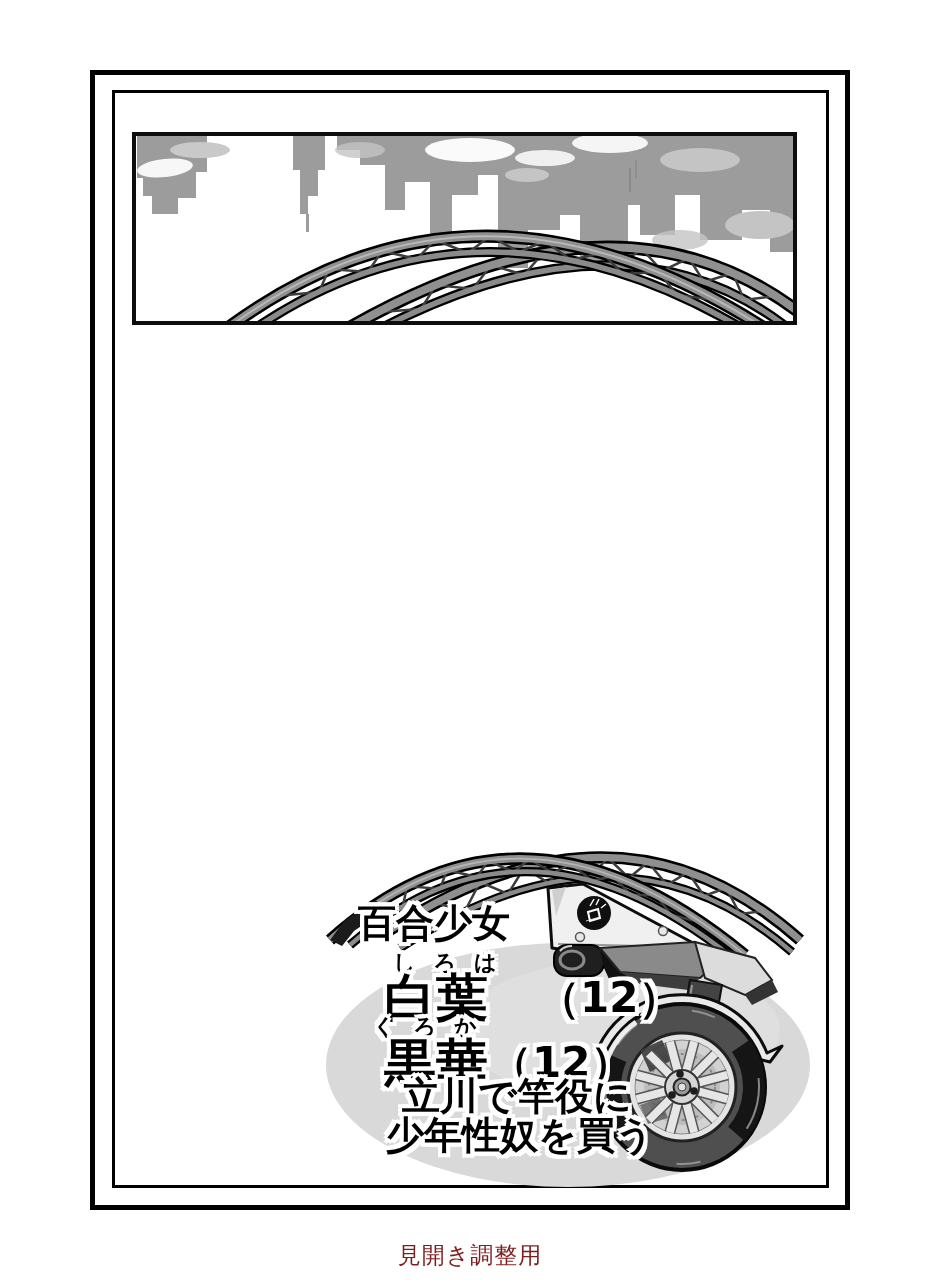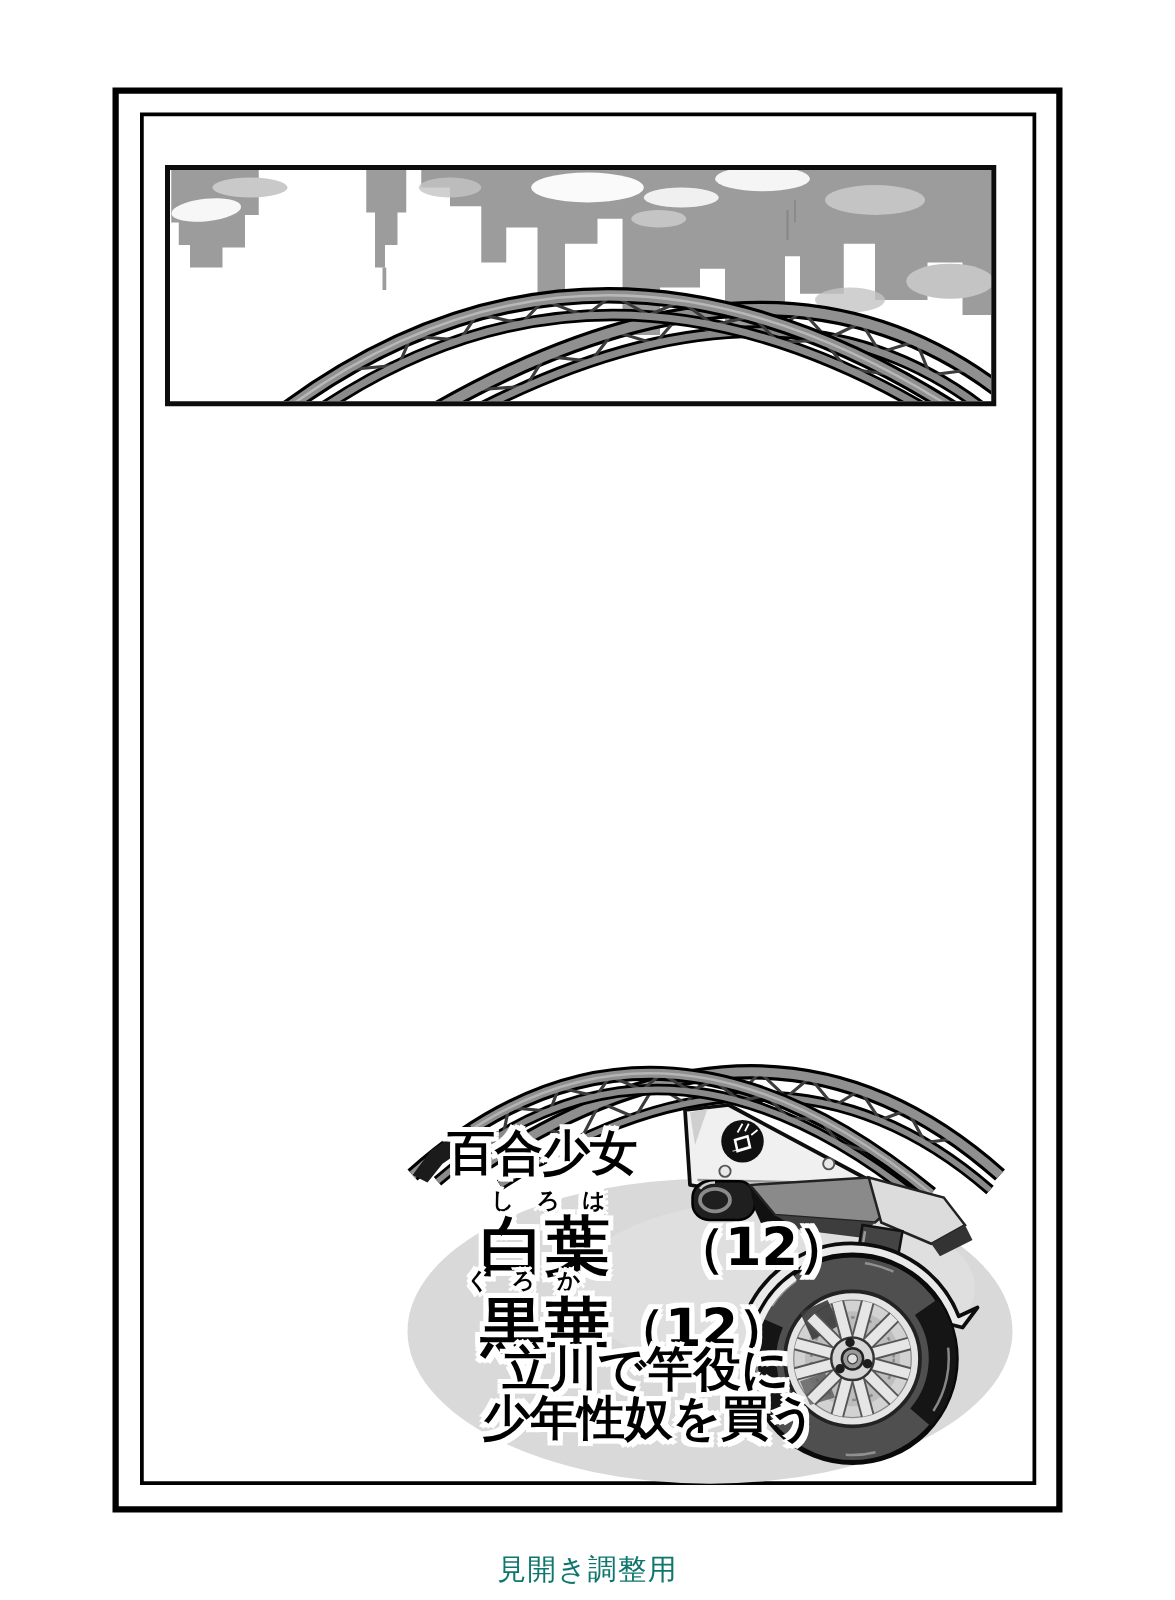--- a/index.html
+++ b/index.html
@@ -36,34 +36,34 @@
     position:absolute;z-index:5;color:#000;line-height:1;white-space:nowrap;
     text-shadow:
       -4px -4px 0 #fff, 4px -4px 0 #fff, -4px 4px 0 #fff, 4px 4px 0 #fff,
       -4px 0 0 #fff, 4px 0 0 #fff, 0 -4px 0 #fff, 0 4px 0 #fff,
       -2px -3px 0 #fff, 2px -3px 0 #fff, -2px 3px 0 #fff, 2px 3px 0 #fff,
       -3px 0 0 #fff, 3px 0 0 #fff;
   }
   .serif-bold{font-family:"Liberation Serif","DejaVu Serif",serif;font-weight:700;}
   .pop-bold{font-family:"DejaVu Sans","Liberation Sans",sans-serif;font-weight:700;}
   #series-title{left:358px;top:904px;font-size:38px;}
-  .furigana{font-size:18px;letter-spacing:18px;}
+  .furigana{font-size:22px;letter-spacing:18px;}
   #furigana-1{left:393px;top:952px;}
   #furigana-2{left:373px;top:1016px;text-align:center;}
   .name-row{display:flex;align-items:center;}
   .name-row .char-name{font-size:52px;}
   .name-row .char-age{font-size:42px;margin-left:2px;}
   #name-row-1{left:384px;top:972px;gap:48px;}
   #name-row-2{left:384px;top:1037px;justify-content:flex-end;}
   #tagline-1{left:402px;top:1077px;font-size:38px;}
   #tagline-2{left:386px;top:1116px;font-size:38px;}
   
   #footer-caption{
     position:absolute;left:0;top:1240px;width:940px;text-align:center;
-    font-size:23px;color:#0f766e;letter-spacing:1px;
+    font-size:23px;color:#7f1d1d;letter-spacing:1px;
     font-family:"Liberation Sans","DejaVu Sans",sans-serif;
   }
 </style>
 </head>
 <body>
 
 <div id="page">
 
   <div id="outer-frame"></div>
   <div id="inner-frame"></div>

